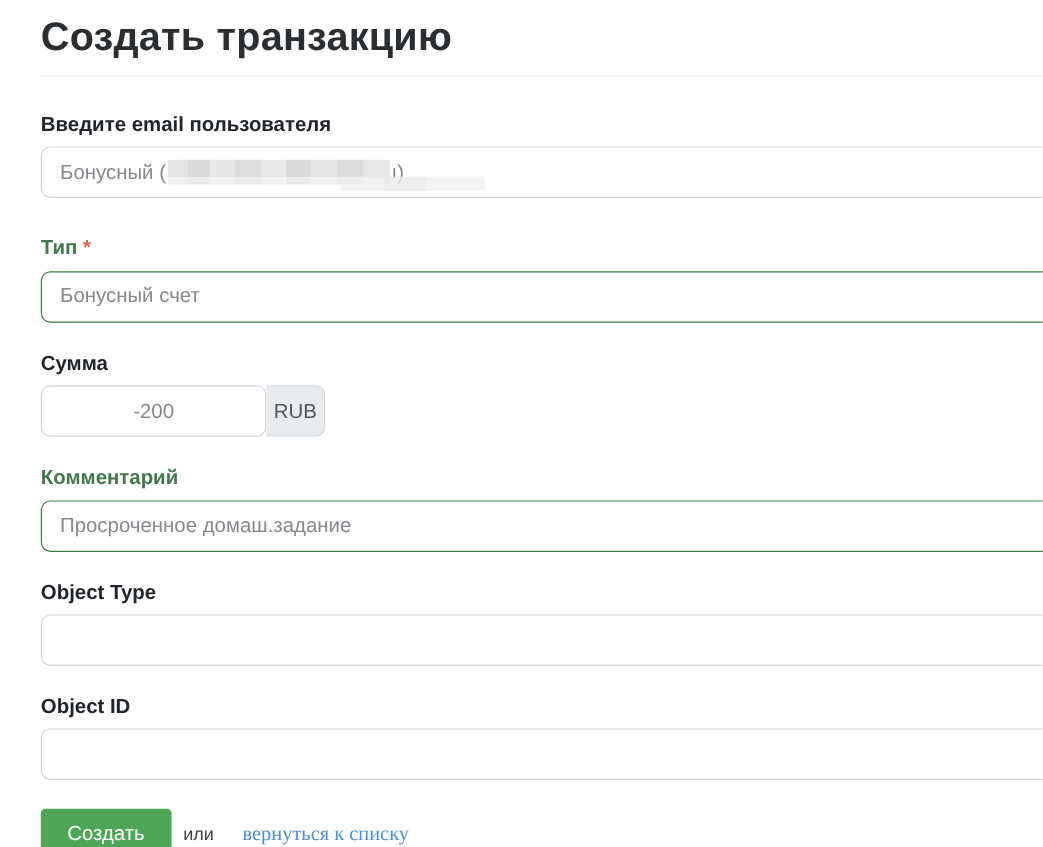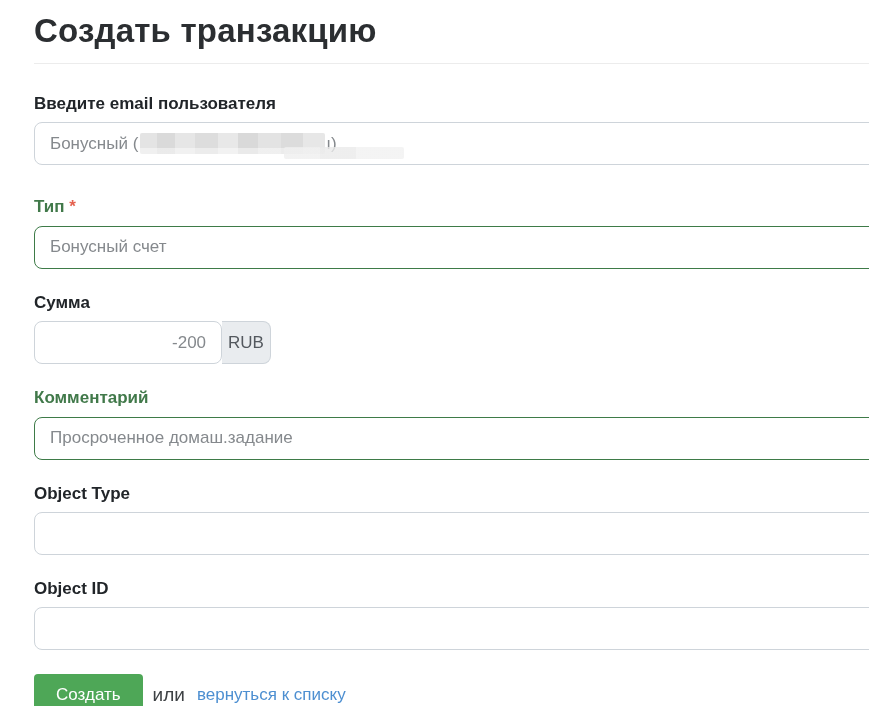--- a/index.html
+++ b/index.html
@@ -83,21 +83,21 @@
     border-radius: 2px;
     background: linear-gradient(90deg, #efefef 0 30%, #eaeaea 30% 60%, #f1f1f1 60% 100%);
     opacity: .8;
   }
 
   
   .amount-group { display: flex; width: 237px; }
   .amount-input {
     width: 173px;
     border-radius: 8px 0 0 8px;
-    text-align: right;
+    text-align: center;
     color: #5c6166;
   }
   .amount-addon {
     width: 64px;
     height: 43px;
     background: #e9ecef;
     border: 1px solid #ced4da;
     border-left: none;
     border-radius: 0 8px 8px 0;
     display: flex;
@@ -117,27 +117,28 @@
     background: #4ea757;
     color: #ffffff;
     border: none;
     border-radius: 4px;
     padding: 0 22px;
     height: 42px;
     font-size: 17px;
     font-family: "Liberation Sans", "DejaVu Sans", sans-serif;
     cursor: pointer;
   }
-  .or-text { margin-left: 10px; font-size: 19px; color: #3d4144; }
+  .or-text { margin-left: 10px; font-size: 15px; color: #3d4144; }
   .back-link {
-    margin-left: 12px;
+    margin-left: 24px;
     font-size: 17px;
     color: #4d8fd1;
     text-decoration: none;
     cursor: pointer;
+    font-family: Liberation Serif, serif;
   }
 </style>
 </head>
 <body>
 
 <div class="page">
 
   <h1 class="page-title">Создать транзакцию</h1>
   <hr class="title-divider">
 

